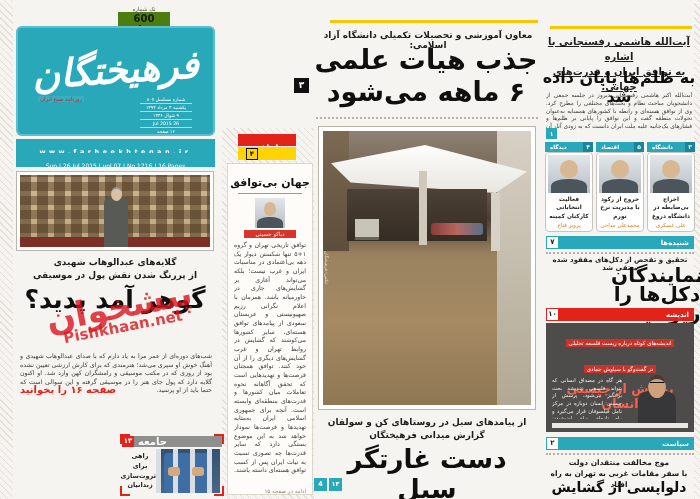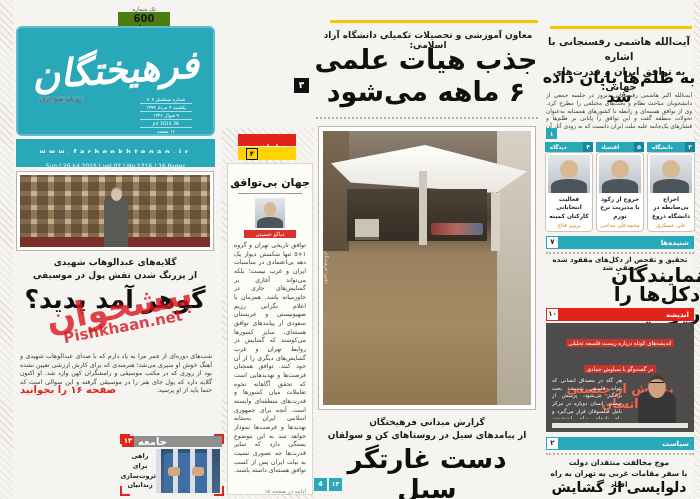--- a/index.html
+++ b/index.html
@@ -156,29 +156,29 @@
         radial-gradient(14px 8px at 30% 30%,#c2a174,rgba(0,0,0,0) 70%),
         radial-gradient(18px 10px at 62% 52%,#7a6647,rgba(0,0,0,0) 70%),
         radial-gradient(12px 7px at 48% 72%,#cdb286,rgba(0,0,0,0) 70%),
         radial-gradient(16px 9px at 78% 82%,#6e5c41,rgba(0,0,0,0) 70%),
         radial-gradient(10px 6px at 18% 64%,#d9c29a,rgba(0,0,0,0) 70%),
         linear-gradient(170deg,#a8906a,#937b57 60%,#7e6a4c);"></div>
     <div class="abs" style="left:1px;top:120px;writing-mode:vertical-rl;font-size:4.5px;color:#f1ede4;opacity:.85;">عکس: فرهیختگان</div>
   </div>
 </div>
 <div class="abs rtl kicker" style="left:318px;top:416px;width:218px;font-size:9px;line-height:13px;">
+  <div>از پیامدهای سیل در روستاهای کن و سولقان</div>
   <div>گزارش میدانی فرهیختگان</div>
-  <div>از پیامدهای سیل در روستاهای کن و سولقان</div>
 </div>
 <div class="abs rtl headline" style="left:318px;top:444px;width:218px;font-size:26px;">دست غارتگر سیل</div>
 <div class="abs badge teal" style="left:314px;top:478px;width:13px;height:13px;font-size:6.5px;line-height:13px;">4</div>
 <div class="abs badge teal" style="left:329px;top:478px;width:13px;height:13px;font-size:6.5px;line-height:13px;">۱۳</div>
 
 <div class="abs" style="left:550px;top:26px;width:142px;height:3px;background:#f7c600;"></div>
-<div class="abs rtl kicker" style="left:544px;top:34px;width:150px;font-size:10px;line-height:15px;">
+<div class="abs rtl kicker" style="left:544px;top:34px;width:150px;font-size:10px;line-height:15px;text-decoration:underline;">
   <div>آیت‌الله هاشمی رفسنجانی با اشاره</div>
   <div>به توافق ایران و قدرت‌های جهانی:</div>
 </div>
 <div class="abs rtl headline" style="left:542px;top:68px;width:154px;font-size:16px;">به ظلم‌ها پایان داده شد</div>
 <div class="abs rtl bodytxt" style="left:546px;top:92px;width:146px;height:38px;font-size:5.8px;overflow:hidden;">آیت‌الله اکبر هاشمی رفسنجانی دیروز در جلسه جمعی از دانشجویان مباحث نظام و بحث‌های مختلفی را مطرح کرد. وی از توافق هسته‌ای و رابطه با کشورهای همسایه به‌عنوان تحولات منطقه گفت و این توافق را پایانی بر ظلم‌ها و فشارهای یک‌جانبه علیه ملت ایران دانست که به زودی آثار آن آشکار خواهد شد.</div>
 <div class="abs badge teal" style="left:546px;top:128px;width:11px;height:11px;font-size:6px;line-height:11px;">۱</div>
 
 <div class="abs rtl" style="left:545px;top:142px;width:150px;display:flex;gap:3px;">
   <div style="width:48px;">
     <div class="secbar teal" style="height:10px;direction:rtl;">

